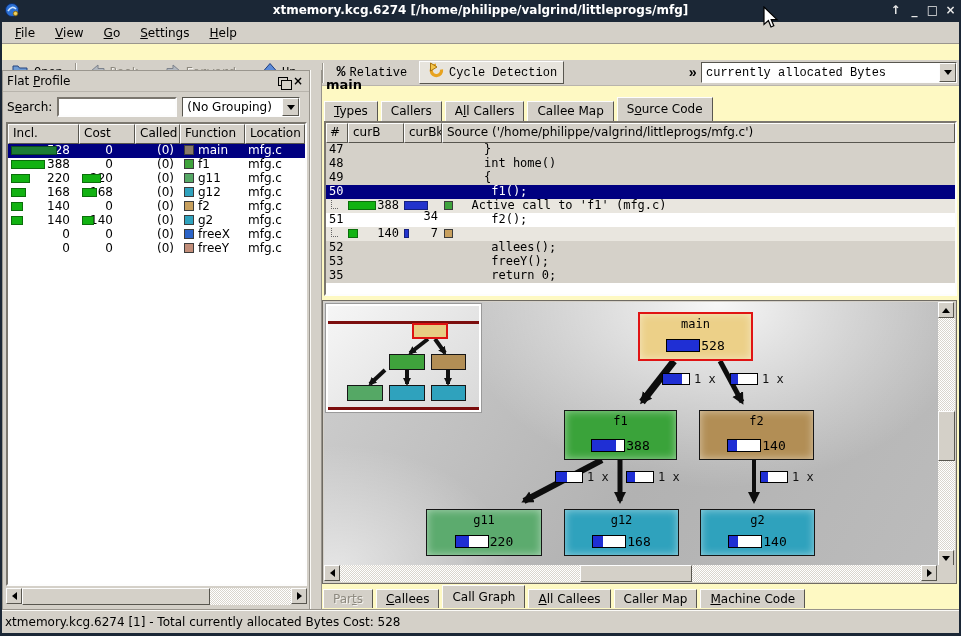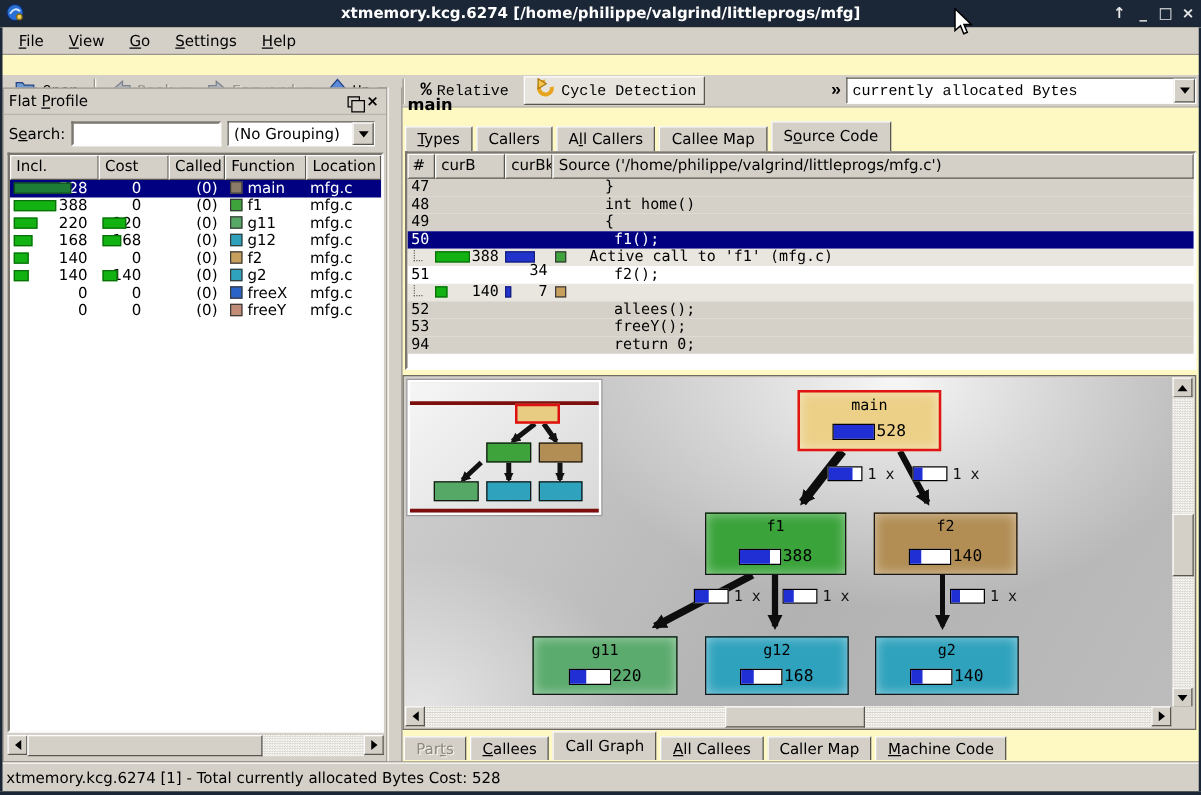--- a/index.html
+++ b/index.html
@@ -24,21 +24,21 @@
   .tbtn.toggled { border:1px solid; border-color:#fdfdfd #58564f #58564f #fdfdfd; background:#e7e4dd; }
   .tsep { width:2px; height:20px; border-left:1px solid #97938b; border-right:1px solid #fbfaf7; margin:0 6px; }
   .ddown { width:0; height:0; border-left:4px solid transparent; border-right:4px solid transparent; border-top:5px solid #3a3a3a; margin-left:2px; }
   .ddown.dis { border-top-color:#9a968e; }
   .pct-glyph { font-weight:bold; font-size:15px; }
   #overflow-chevron { font-weight:bold; font-size:14px; margin:0 4px 0 auto; }
   .combo { display:flex; height:21px; border:1px solid; border-color:#58564f #fdfdfd #fdfdfd #58564f; background:#fff; align-items:center; }
   .combo .cval { flex:1; padding:0 4px; white-space:nowrap; overflow:hidden; }
   .combo .cbtn { width:17px; height:100%; background:#d4d0c8; border:1px solid; border-color:#fdfdfd #58564f #58564f #fdfdfd; display:flex; align-items:center; justify-content:center; }
   .combo .cbtn i { width:0; height:0; border-left:4px solid transparent; border-right:4px solid transparent; border-top:5px solid #000; }
-  #cost-combo { width:280px; margin-right:4px;align-items:center; }
+  #cost-combo { width:256px; margin-right:4px;align-items:center; }
 
   
   #dock { left:2px; top:70px; width:308px; height:540px; border:1px solid #9a968e; background:#d4d0c8; }
   #dock-title { position:absolute; left:0; top:0; right:0; height:21px; border-bottom:1px solid #b8b4ac; display:flex; align-items:center; padding:0 4px; }
   #dock-title .dtext { flex:1; }
   .dock-btn { width:14px; height:13px; margin-left:3px; position:relative; }
   #float-icon { border:1px solid #000; width:10px; height:9px; }
   #float-icon::before { content:""; position:absolute; left:2px; top:2px; width:9px; height:8px; border:1px solid #000; background:#d4d0c8; }
   #dock-close { font-size:12px; font-weight:bold; line-height:12px; text-align:center; }
   #search-row { position:absolute; left:0; top:22px; right:0; height:28px; display:flex; align-items:center; padding:0 4px; gap:5px; }
@@ -380,21 +380,21 @@
           <span class="c-curBk"></span>
           <span class="c-src src-code-indent"> allees();</span>
         </div>
         <div class="src-row gray">
           <span class="c-num">53</span>
           <span class="c-curB"></span>
           <span class="c-curBk"></span>
           <span class="c-src src-code-indent"> freeY();</span>
         </div>
         <div class="src-row gray">
-          <span class="c-num">94</span>
+          <span class="c-num">35</span>
           <span class="c-curB"></span>
           <span class="c-curBk"></span>
           <span class="c-src src-code-indent"> return 0;</span>
         </div>
       </div>
   </div>
 
   <div class="abs" id="graph-panel">
     <div id="graph-content">
       <svg id="graph-svg" width="614" height="264">

